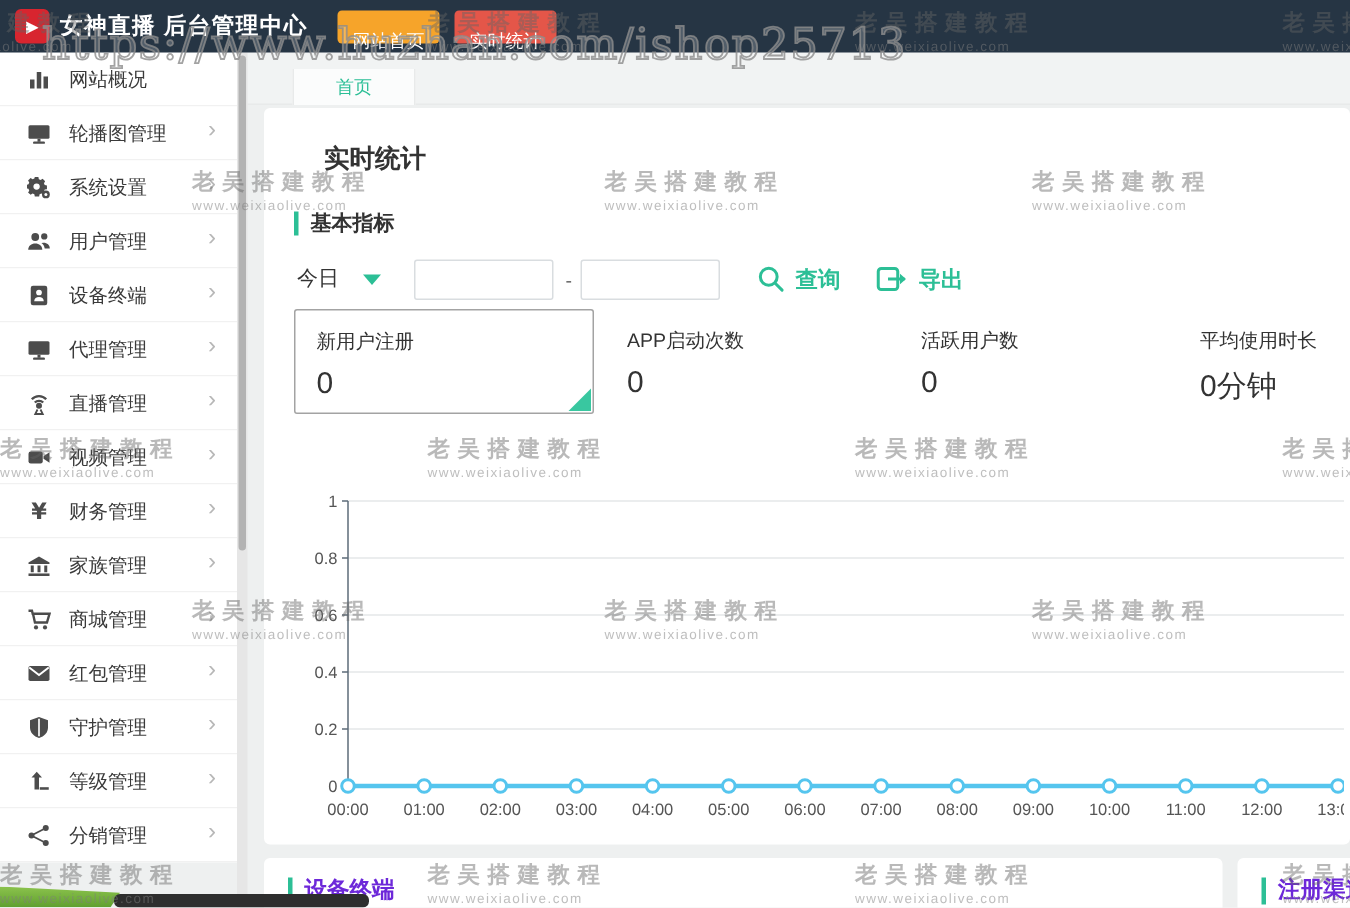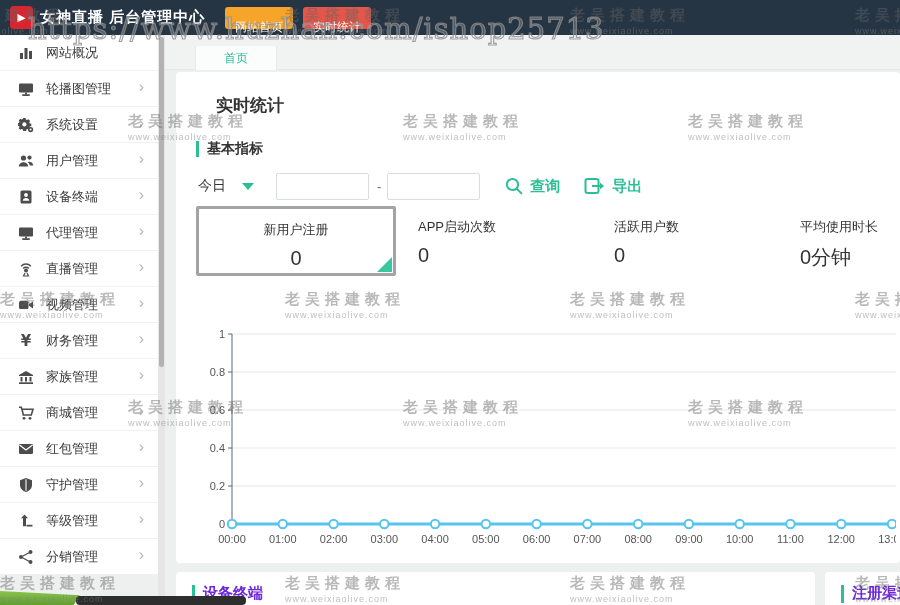--- a/index.html
+++ b/index.html
@@ -38,21 +38,21 @@
   .range-label { font-size:14px; color:#333; }
   .caret-down { width:0; height:0; border-left:6px solid transparent; border-right:6px solid transparent; border-top:7px solid #2cbf96; margin-left:16px; cursor:pointer; }
   .f-input { width:93px; height:27px; border:1px solid #d9dde0; border-radius:2px; margin-left:22px; font-size:12px; padding:0 6px; color:#333; outline:none; }
   .f-sep { margin:0 6px 0 8px; color:#666; font-size:13px; }
   .f-input2 { margin-left:0; }
   .act { display:flex; align-items:center; gap:6px; margin-left:24px; cursor:pointer; color:#2cbf96; font-size:15px; font-weight:bold; }
   .act svg { display:block; }
 
   .stats-row { position:absolute; left:0; top:134px; width:724px; height:72px; }
   .stat-card { position:absolute; top:0; height:70px; width:200px; padding:12px 14px; }
-  .stat-card.sel { border:3px solid #a3a3a3; border-radius:2px;text-align:center; }
+  .stat-card.sel { border:1px solid #a3a3a3; border-radius:2px; }
   .stat-label { font-size:13px; color:#333; }
   .stat-value { font-size:20px; color:#333; margin-top:8px; }
   .stat-corner { position:absolute; right:1px; bottom:1px; width:0; height:0; border-left:15px solid transparent; border-bottom:15px solid #39c7a0; }
 
   .chart-wrap { position:absolute; left:30px; top:250px; width:690px; height:230px; }
 
   .bottom-card { position:absolute; top:572px; background:#fff; border-radius:4px; height:60px; }
   .bc-left { left:176px; width:639px; }
   .bc-right { left:825px; width:90px; }
   .bc-title { position:absolute; left:16px; top:12px; display:flex; align-items:center; }

